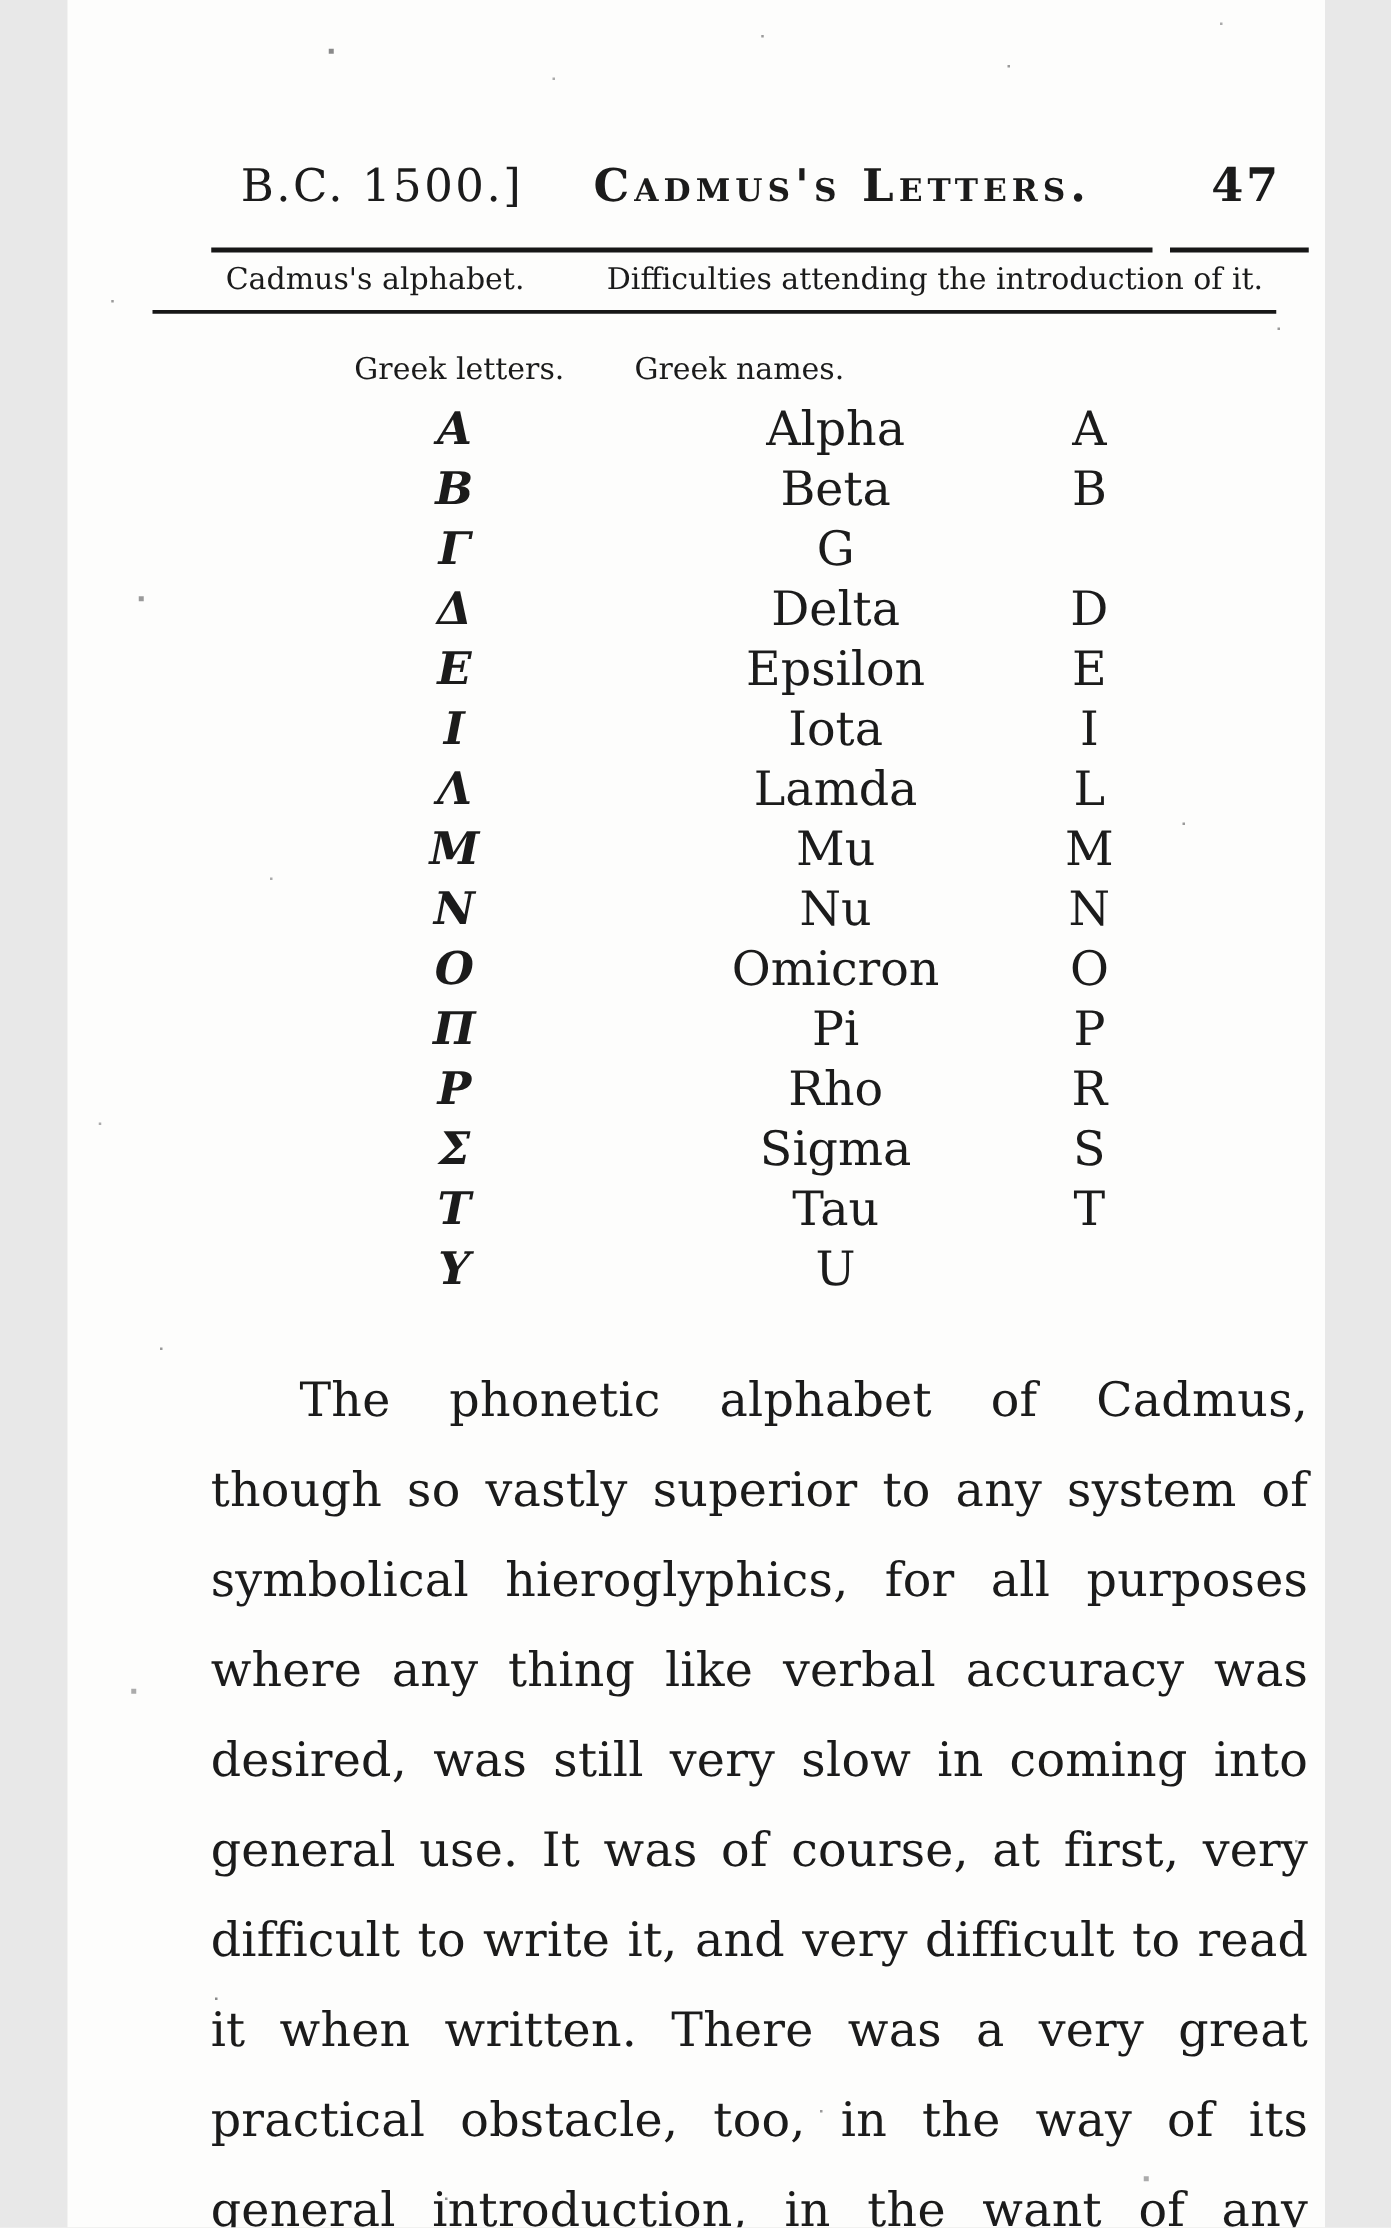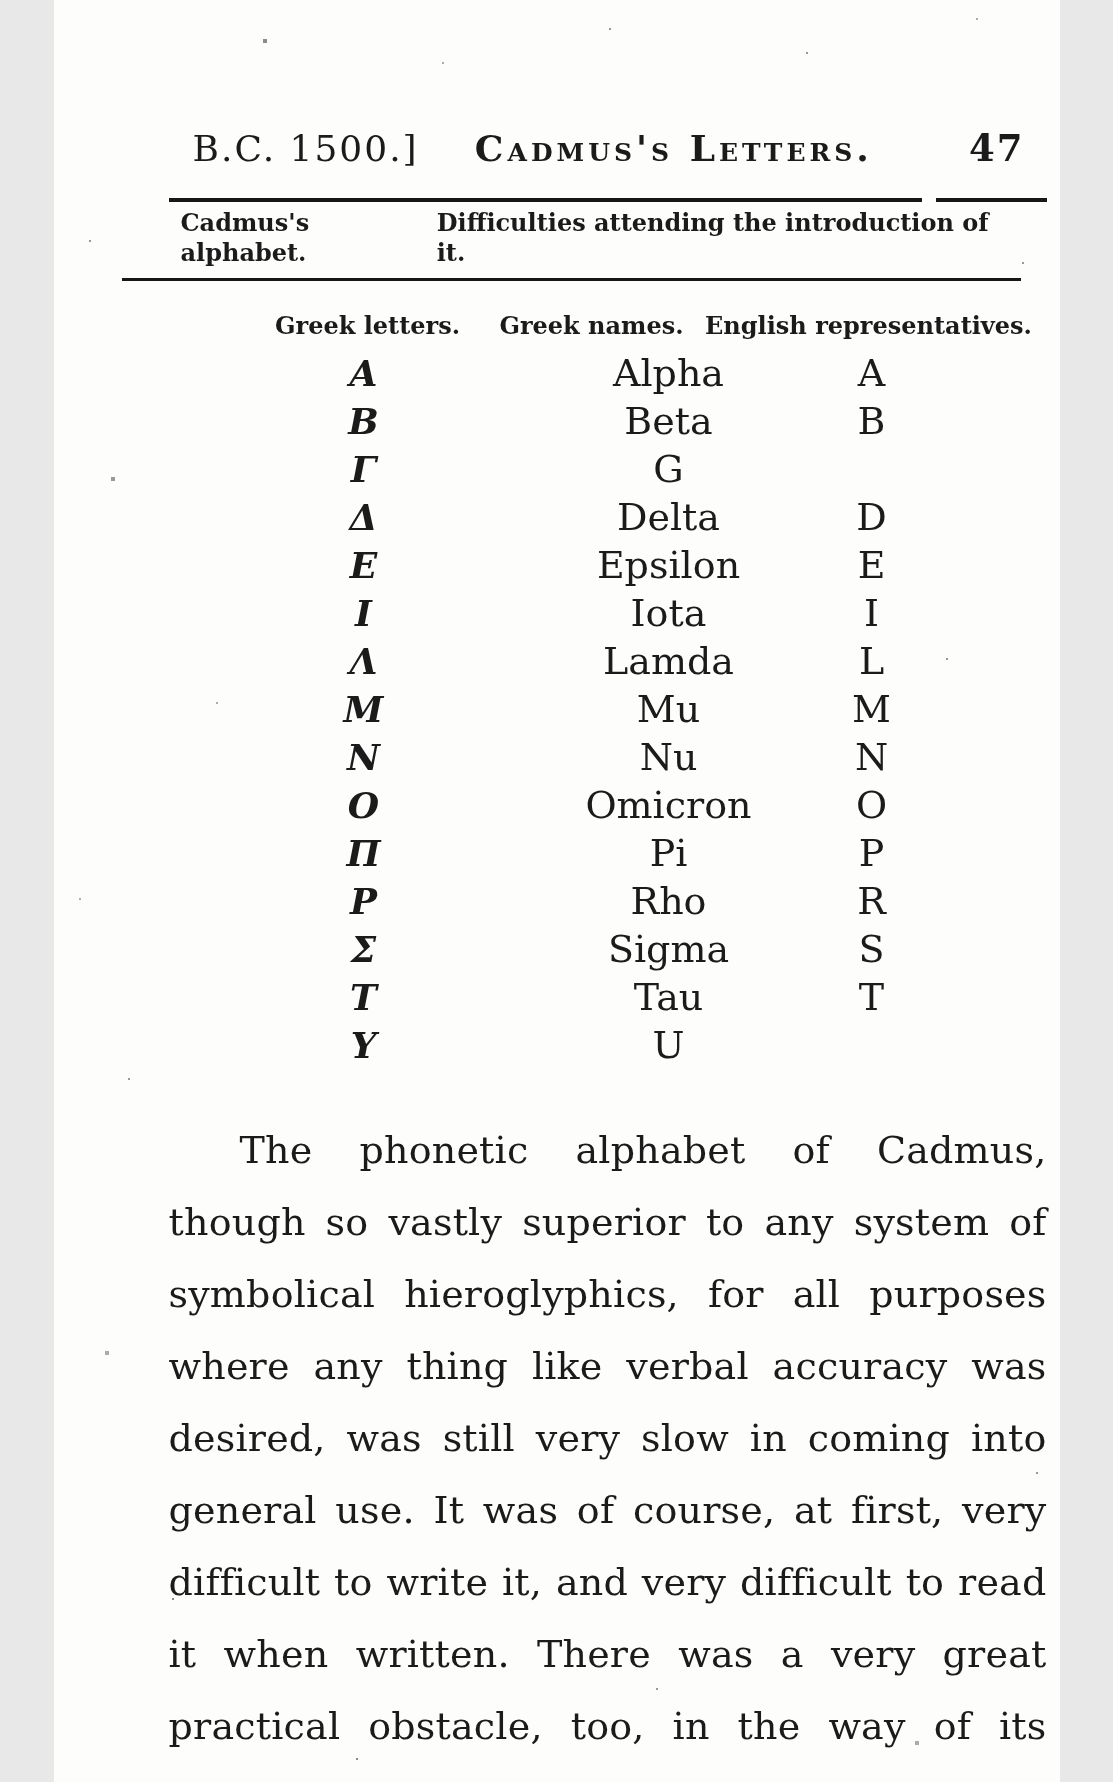--- a/index.html
+++ b/index.html
@@ -62,33 +62,33 @@
     margin-left: -47px;
     width: calc(100% + 21px);
   }
 
   
   .running-heads {
     display: flex;
     justify-content: space-between;
     align-items: baseline;
     margin-top: 6px;
-    font-weight: bold;
+    font-weight: normal;
     font-size: 24px;
     line-height: 30px;
   }
   .running-heads .rh-left  { padding-left: 12px; }
   .running-heads .rh-right { padding-right: 36px; }
 
   
   .alphabet-table { margin-top: 30px; }
   .thead {
     position: relative;
     height: 32px;
-    font-weight: bold;
+    font-weight: normal;
     font-size: 24px;
   }
   .thead .th {
     position: absolute;
     top: 0;
     transform: translateX(-50%);
     white-space: nowrap;
   }
   .th-letters  { left: 199px; }
   .th-names    { left: 423px; }
@@ -166,21 +166,20 @@
       <span class="rh-left">Cadmus's alphabet.</span>
       <span class="rh-right">Difficulties attending the introduction of it.</span>
     </div>
 
     <div class="rule-bottom"></div>
 
     <section class="alphabet-table">
       <div class="thead">
         <span class="th th-letters">Greek letters.</span>
         <span class="th th-names">Greek names.</span>
-        <span class="th th-english">English representatives.</span>
       </div>
 
       <div class="tbody">
         <div class="trow">
           <span class="cell-letter">Α</span>
           <span class="cell-name">Alpha</span>
           <span class="cell-english">A</span>
         </div>
         <div class="trow">
           <span class="cell-letter">Β</span>

